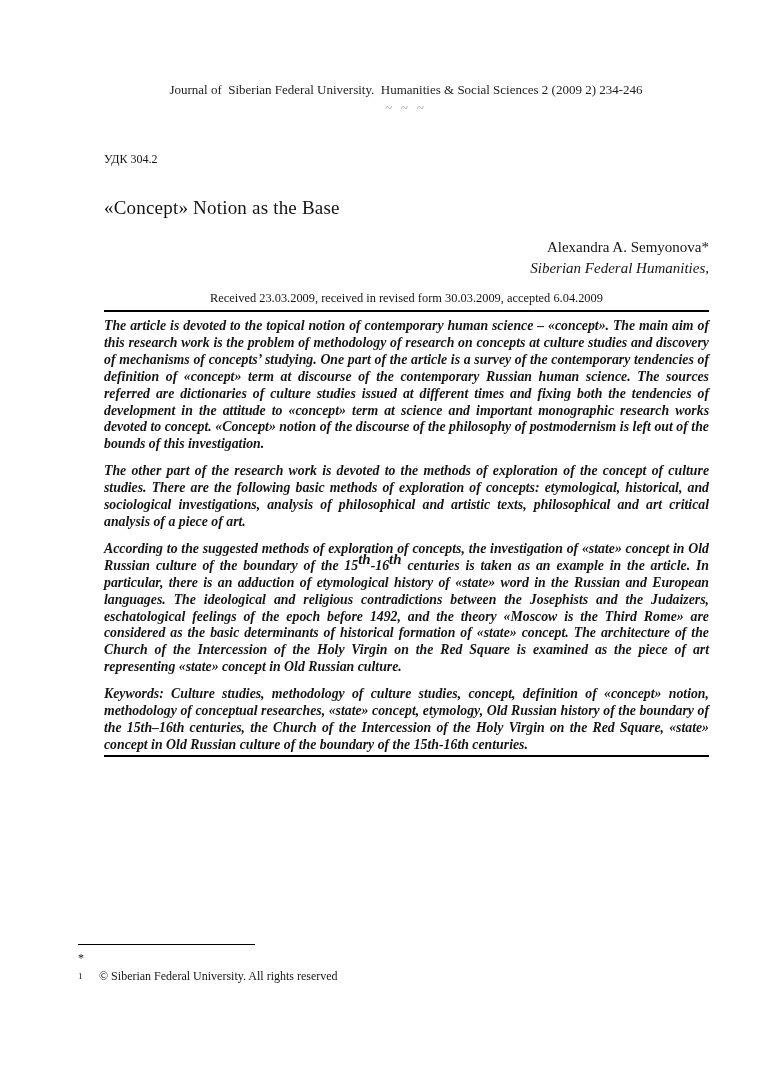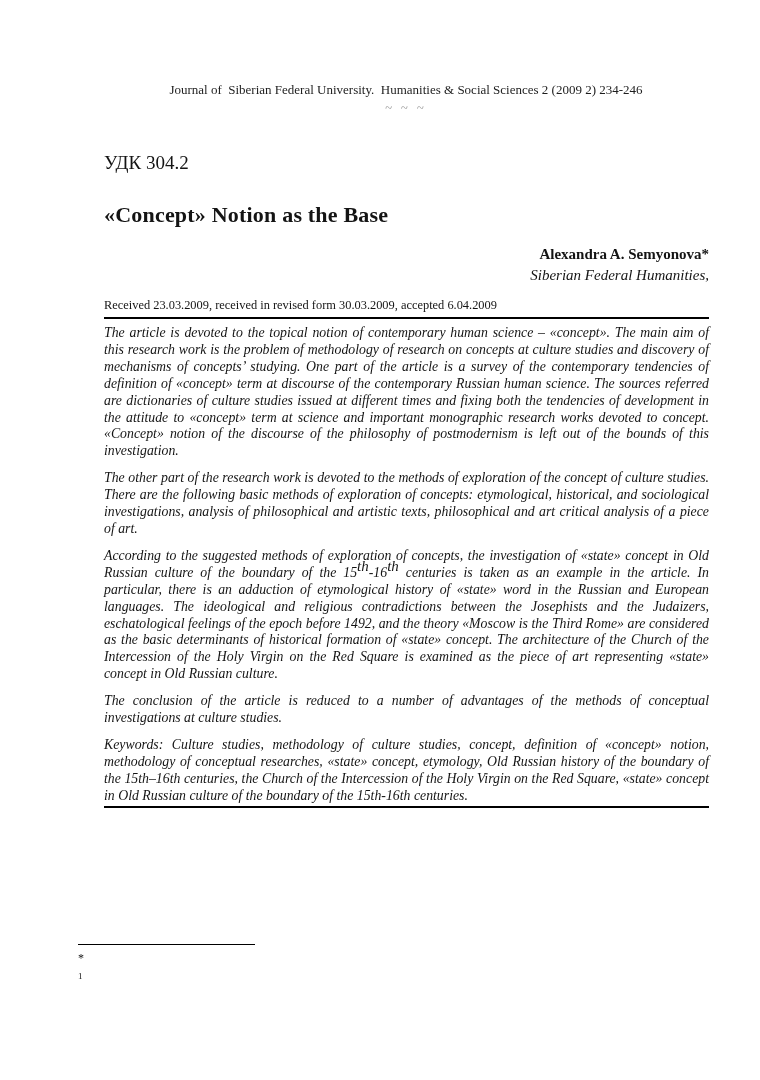--- a/index.html
+++ b/index.html
@@ -23,56 +23,56 @@
   }
   .ornament {
     text-align: center;
     color: #8f8f8f;
     font-size: 12.5px;
     margin-top: 3px;
     letter-spacing: 3px;
   }
   .udk {
     margin: 36px 77px 0 78px;
-    font-size: 19px;
+    font-size: 12px;
   }
   .article-title {
     margin: 24px 77px 5px 78px;
-    font-size: 22px;
-    font-weight: bold;
+    font-size: 19px;
+    font-weight: normal;
     line-height: 33px;
     letter-spacing: 0.2px;
   }
   .author-block {
     margin: 13px 77px 0 78px;
     text-align: right;
     font-size: 15px;
     line-height: 20.5px;
   }
-  .author-name { font-weight: bold; }
+  .author-name { font-weight: normal; }
   .author-affiliation, .author-address { font-style: italic; }
   .author-address sup { font-size: 10px; font-style: italic; }
   .received-line {
     margin: 13px 77px 0 78px;
-    text-align: left;
+    text-align: center;
     font-size: 12.4px;
   }
   .rule {
     height: 2px;
     background: #000;
     margin: 4px 77px 0 78px;
   }
   .abstract {
     margin: 6px 77px 0 78px;
     font-style: italic;
     font-size: 13.8px;
     line-height: 16.9px;
     text-align: justify;
   }
-  .abstract p { margin: 0 0 10px 0; }
+  .abstract p { margin: 0 0 10px 0; font-weight: bold; }
   .abstract p:last-child { margin-bottom: 1px; }
   .abstract sup { font-size: 15px; line-height: 0; }
   .rule-bottom { margin-top: 0; }
   .footer-block {
     position: absolute;
     top: 944px;
     left: 0;
     width: 100%;
   }
   .fn-rule {
@@ -115,29 +115,29 @@
   </div>
 
   <div class="received-line">Received 23.03.2009, received in revised form 30.03.2009, accepted 6.04.2009</div>
 
   <div class="rule"></div>
 
   <div class="abstract">
     <p>The article is devoted to the topical notion of contemporary human science – «concept». The main aim of this research work is the problem of methodology of research on concepts at culture studies and discovery of mechanisms of concepts’ studying. One part of the article is a survey of the contemporary tendencies of definition of «concept» term at discourse of the contemporary Russian human science. The sources referred are dictionaries of culture studies issued at different times and fixing both the tendencies of development in the attitude to «concept» term at science and important monographic research works devoted to concept. «Concept» notion of the discourse of the philosophy of postmodernism is left out of the bounds of this investigation.</p>
     <p>The other part of the research work is devoted to the methods of exploration of the concept of culture studies. There are the following basic methods of exploration of concepts: etymological, historical, and sociological investigations, analysis of philosophical and artistic texts, philosophical and art critical analysis of a piece of art.</p>
     <p><span>According to the suggested methods of exploration of concepts, the investigation of «state» concept in Old Russian culture of the boundary of the 15</span><sup>th</sup><span>-16</span><sup>th</sup><span> centuries is taken as an example in the article. In particular, there is an adduction of etymological history of «state» word in the Russian and European languages. The ideological and religious contradictions between the Josephists and the Judaizers, eschatological feelings of the epoch before 1492, and the theory «Moscow is the Third Rome» are considered as the basic determinants of historical formation of «state» concept. The architecture of the Church of the Intercession of the Holy Virgin on the Red Square is examined as the piece of art representing «state» concept in Old Russian culture.</span></p>
-    <p>The conclusion of the article is reduced to a number of advantages of the methods of conceptual investigations at culture studies.</p>
     <p>Keywords: Culture studies, methodology of culture studies, concept, definition of «concept» notion, methodology of conceptual researches, «state» concept, etymology, Old Russian history of the boundary of the 15th–16th centuries, the Church of the Intercession of the Holy Virgin on the Red Square, «state» concept in Old Russian culture of the boundary of the 15th-16th centuries.</p>
   </div>
 
   <div class="rule rule-bottom"></div>
 
   <div class="footer-block">
     <div class="fn-rule"></div>
     <div class="footnote">
       <span class="fn-marker">*</span>
     </div>
     <div class="footnote">
       <span class="fn-marker"><sup>1</sup></span>
+      <span>© Siberian Federal University. All rights reserved</span>
     </div>
   </div>
 
 </div>
 
 </body></html>

